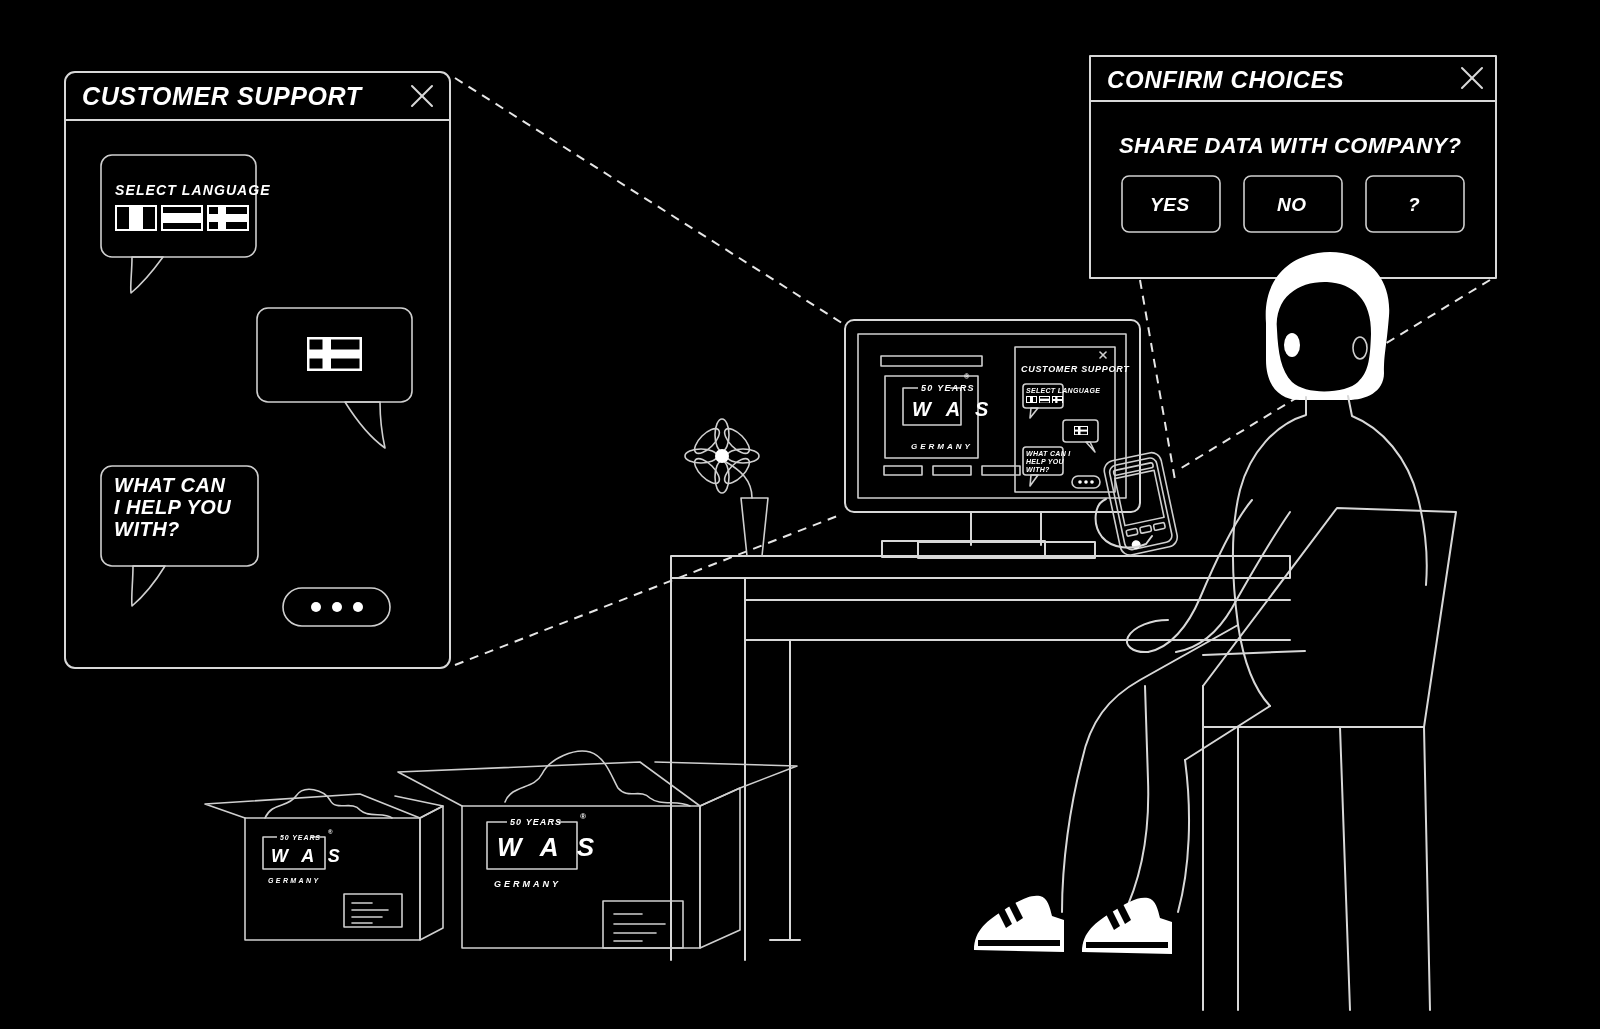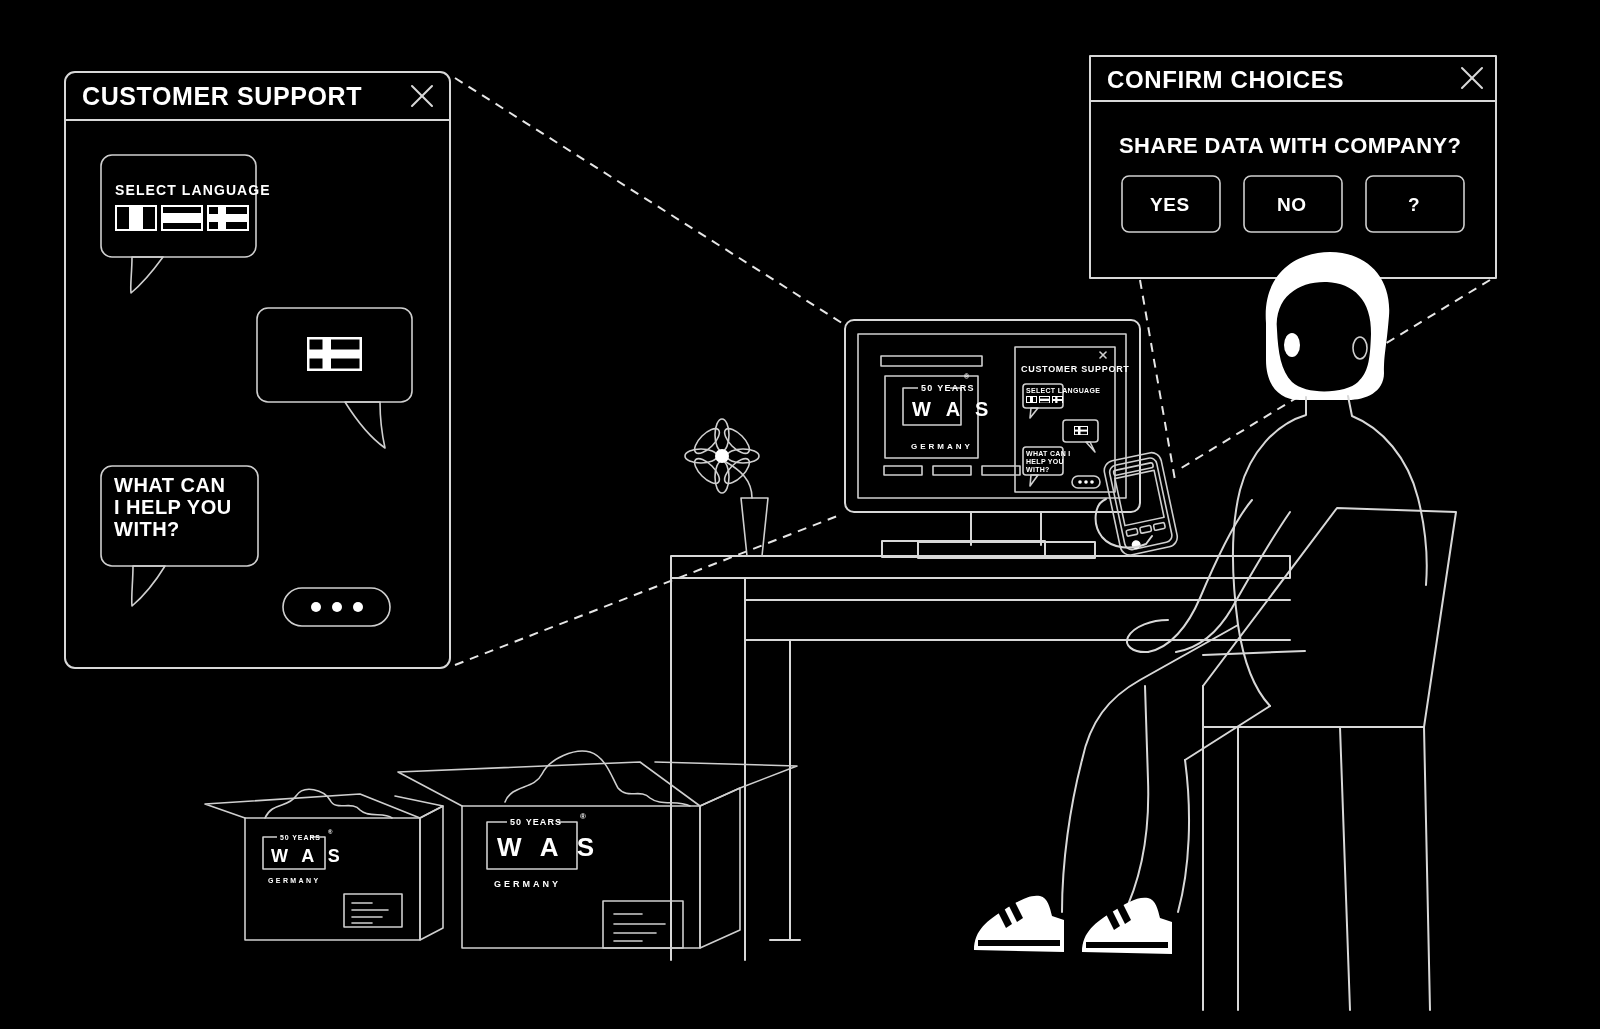--- a/index.html
+++ b/index.html
@@ -1,20 +1,20 @@
 <!DOCTYPE html>
 <html><head>
 <meta charset="utf-8">
 <style>
   html,body{margin:0;padding:0;background:#000;}
   body{
     width:1600px;height:1029px;overflow:hidden;position:relative;
     font-family:"Liberation Sans", sans-serif;color:#fff;
   }
-  #stage{position:absolute;inset:0;width:1600px;height:1029px;}
+  #stage{position:absolute;inset:0;width:1600px;height:1029px;font-style:italic;}
   svg{display:block;}
   .ln{fill:none;stroke:#d8d8d8;stroke-width:2;stroke-linecap:round;stroke-linejoin:round;}
   .ln-thin{fill:none;stroke:#cfcfcf;stroke-width:1.6;stroke-linecap:round;stroke-linejoin:round;}
   .dash{fill:none;stroke:#e6e6e6;stroke-width:2;stroke-dasharray:9 7;stroke-linecap:butt;}
   .fillw{fill:#ffffff;}
   .fillk{fill:#000000;}
   .txt{fill:#ffffff;font-family:"Liberation Sans",sans-serif;font-weight:bold;}
   .panel-title{font-size:25px;letter-spacing:0.6px;}
   .dlg-title{font-size:24px;letter-spacing:0.6px;}
   .dlg-q{font-size:22px;letter-spacing:0.4px;}

